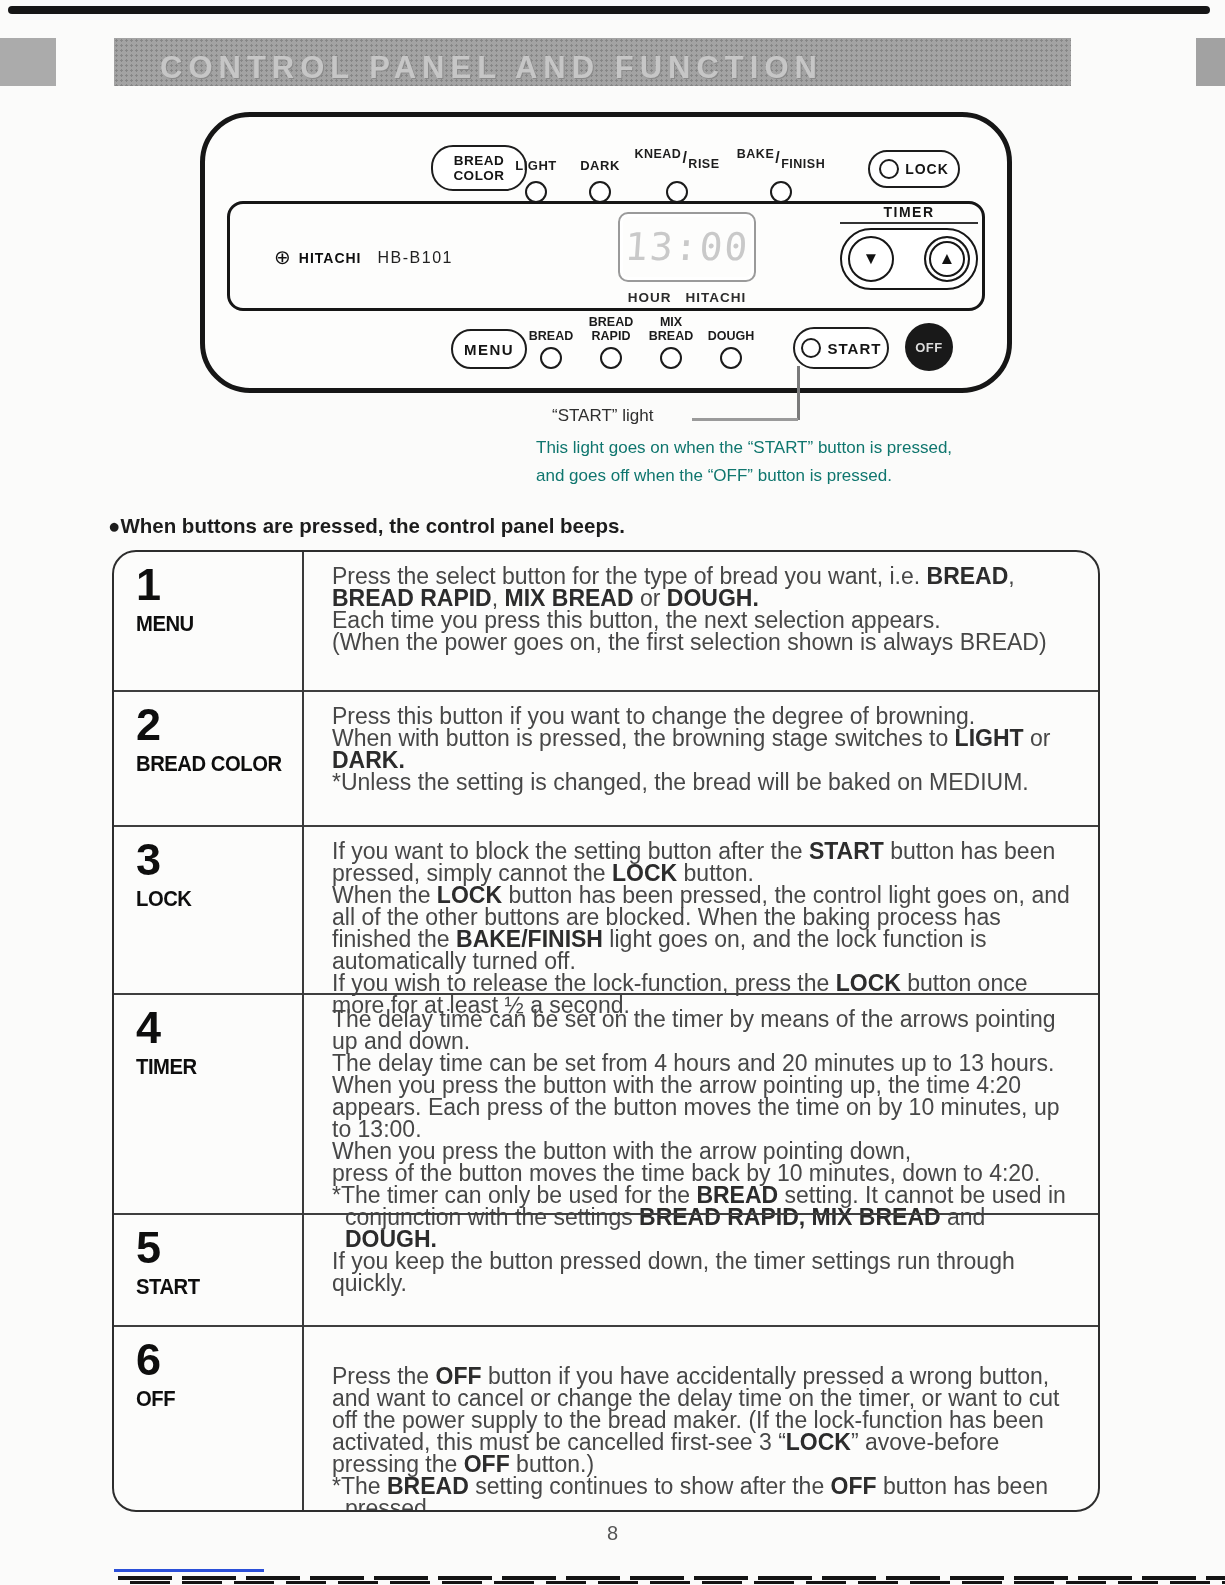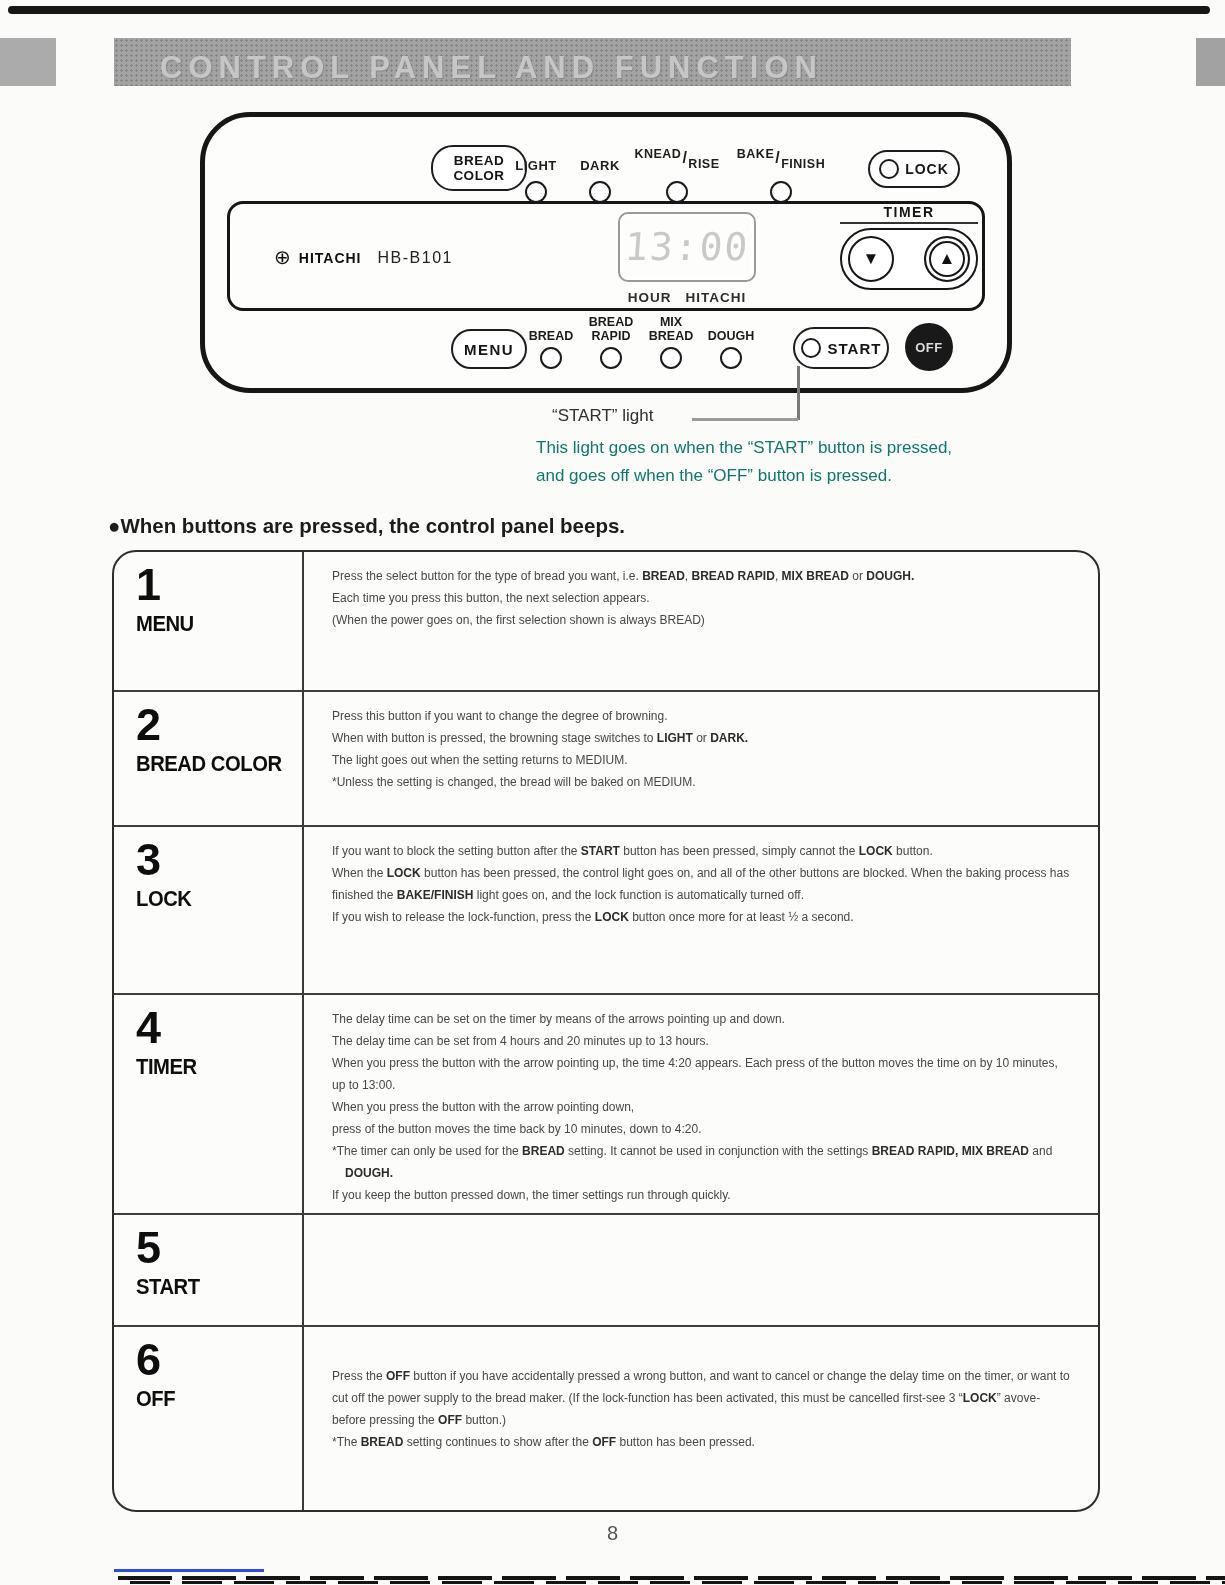--- a/index.html
+++ b/index.html
@@ -87,21 +87,21 @@
   .rows .trow:nth-child(1){height:138px}
   .rows .trow:nth-child(2){height:135px}
   .rows .trow:nth-child(3){height:168px}
   .rows .trow:nth-child(4){height:220px}
   .rows .trow:nth-child(5){height:112px}
   .rows .trow:nth-child(6){height:189px}
   .tleft{width:188px;flex:none;padding:10px 0 0 22px}
   .tnum{font-size:45px;font-weight:bold;color:#0e0e0e;line-height:46px}
   .tlabel{font-size:22px;font-weight:bold;color:#0e0e0e;letter-spacing:-.5px;margin-top:3px;
           transform:scaleX(.92);transform-origin:left;white-space:nowrap}
-  .tright{flex:1;padding:13px 25px 6px 30px;font-size:12px;line-height:22px;color:#474747}
+  .tright{flex:1;padding:13px 25px 6px 30px;font-size:23px;line-height:22px;color:#474747}
   .rows .trow:nth-child(5) .tright{padding-top:24px}
   .rows .trow:nth-child(6) .tright{padding-top:38px}
   .tright b{color:#2c2c2c}
   .tpara{margin:0}
   .hang{padding-left:13px;text-indent:-13px}
 
   
   .page-num{position:absolute;left:0;right:0;top:1522px;text-align:center;font-size:20px;color:#555}
   .blue-line{position:absolute;left:114px;top:1569px;width:150px;height:3px;background:#2b4fd8}
   .dash1{position:absolute;left:118px;top:1576px;width:1107px;height:4px;
@@ -241,21 +241,20 @@
           </div>
         </div>
         <div class="trow">
           <div class="tleft">
             <div class="tnum">2</div>
             <div class="tlabel">BREAD COLOR</div>
           </div>
           <div class="tright">
             <p class="tpara"><span>Press this button if you want to change the degree of browning.</span></p>
             <p class="tpara"><span>When with button is pressed, the browning stage switches to </span><b>LIGHT</b><span> or </span><b>DARK.</b></p>
-            <p class="tpara"><span>The light goes out when the setting returns to MEDIUM.</span></p>
             <p class="tpara hang"><span>*Unless the setting is changed, the bread will be baked on MEDIUM.</span></p>
           </div>
         </div>
         <div class="trow">
           <div class="tleft">
             <div class="tnum">3</div>
             <div class="tlabel">LOCK</div>
           </div>
           <div class="tright">
             <p class="tpara"><span>If you want to block the setting button after the </span><b>START</b><span> button has been pressed, simply cannot the </span><b>LOCK</b><span> button.</span></p>

